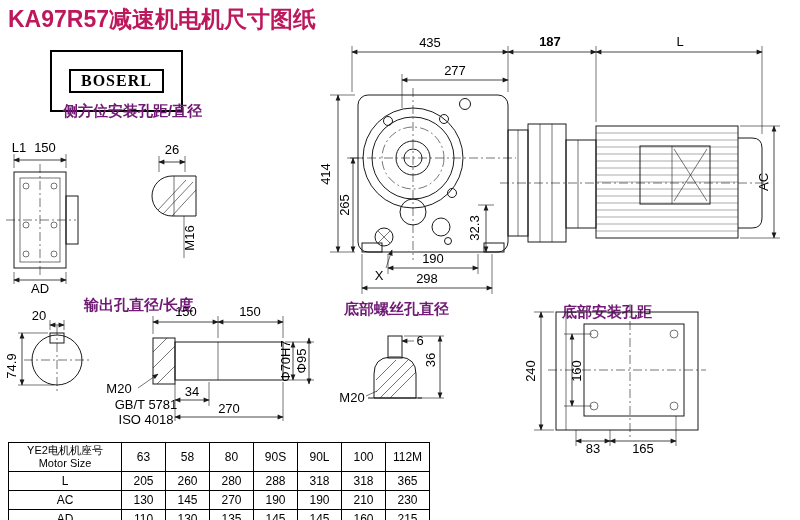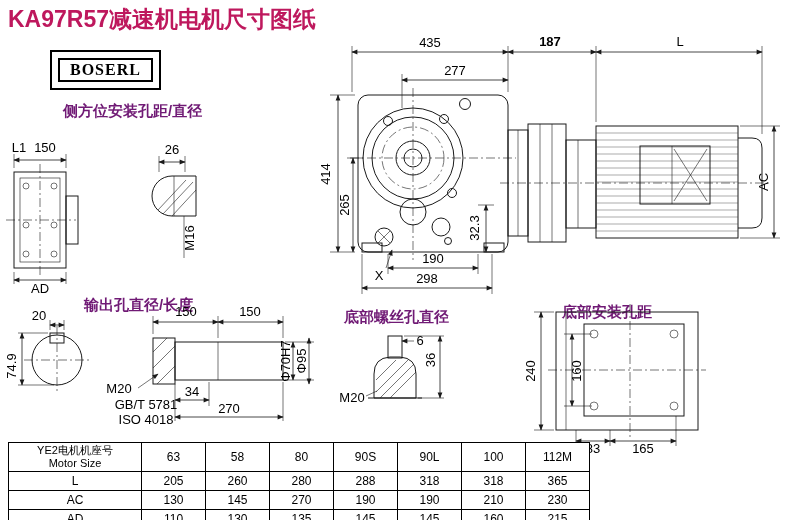--- a/index.html
+++ b/index.html
@@ -1,46 +1,46 @@
 <!DOCTYPE html>
 <html><head>
 <meta charset="utf-8">
 <style>
   html,body{margin:0;padding:0}
   body{width:800px;height:520px;overflow:hidden;background:#fff;position:relative;
        font-family:"Liberation Sans",sans-serif;color:#000}
   #title{position:absolute;left:8px;top:4px;font-size:23px;font-weight:bold;color:#be185d;white-space:nowrap}
   .redlabel{position:absolute;color:#701a75;font-weight:bold;font-size:15px;white-space:nowrap}
-  #logo{position:absolute;left:50px;top:50px;border:2px solid #000;padding:6px;background:#fff}
+  #logo{position:absolute;left:50px;top:50px;border:2px solid #000;padding:17px;background:#fff}
   #logo .inner{border:2px solid #000;padding:1px 10px;font-family:"Liberation Serif",serif;
        font-weight:bold;font-size:16px;letter-spacing:1px}
   svg{position:absolute;left:0;top:0}
   .thin{stroke:#1a1a1a;stroke-width:1;fill:none}
   .thin2{stroke:#1a1a1a;stroke-width:0.6;fill:none}
   .fin{stroke:#444;stroke-width:0.45;fill:none}
   .dim{stroke:#1a1a1a;stroke-width:0.8;fill:none;marker-start:url(#arr);marker-end:url(#arr)}
   .ext{stroke:#1a1a1a;stroke-width:0.6}
   .cl{stroke:#1a1a1a;stroke-width:0.6;stroke-dasharray:9 3 2 3;fill:none}
   svg text{font-family:"Liberation Sans",sans-serif;font-size:13px;fill:#000;text-anchor:middle}
   table{position:absolute;left:8px;top:442px;border-collapse:collapse;font-size:12px;background:#fff}
-  td,th{border:1px solid #000;text-align:center;padding:0 10px;height:18px;font-weight:normal}
+  td,th{border:1px solid #000;text-align:center;padding:0 0;height:18px;font-weight:normal}
   th.first,td.first{width:112px}
   .corner{font-size:11px;line-height:13px;height:28px}
   td.num,th.num{width:43px}
 </style>
 </head>
 <body>
 
 <div id="title">KA97R57减速机电机尺寸图纸</div>
 <div id="logo">
   <div class="inner">BOSERL</div>
 </div>
 <div class="redlabel" style="left:63px;top:102px">侧方位安装孔距/直径</div>
 <div class="redlabel" style="left:84px;top:296px">输出孔直径/长度</div>
-<div class="redlabel" style="left:344px;top:308px">底部螺丝孔直径</div>
+<div class="redlabel" style="left:344px;top:300px">底部螺丝孔直径</div>
 <div class="redlabel" style="left:562px;top:303px">底部安装孔距</div>
 
 <svg width="800" height="520">
   <defs>
     <marker id="arr" viewBox="0 0 10 10" refX="9" refY="5" markerWidth="8" markerHeight="6" orient="auto-start-reverse" markerUnits="userSpaceOnUse">
       <path d="M0,1 L10,5 L0,9 Z" fill="#1a1a1a"></path>
     </marker>
   </defs>
 
   <g>

